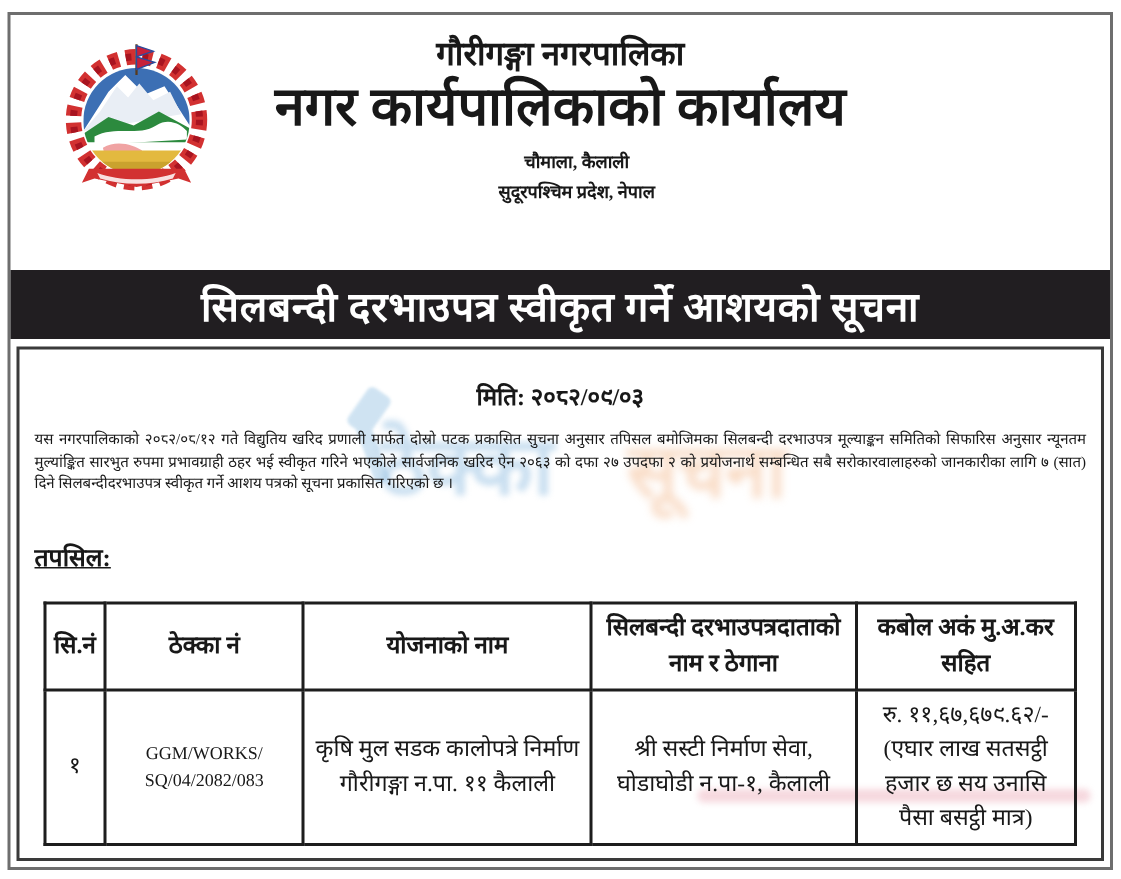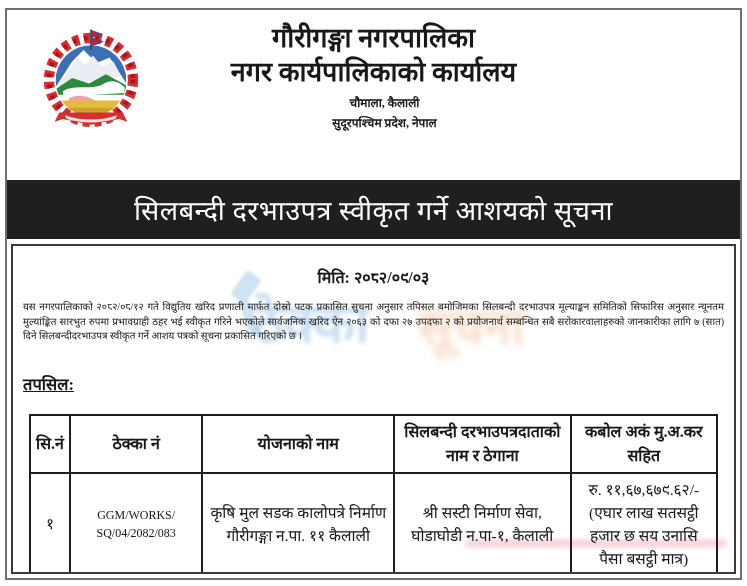--- a/index.html
+++ b/index.html
@@ -2,26 +2,26 @@
 <html lang="ne"><head>
 <meta charset="utf-8">
 <style>
   html,body{margin:0;padding:0;background:#fff;}
   body{width:747px;height:586px;position:relative;font-family:"Liberation Serif","DejaVu Serif",serif;color:#181818;}
   .page{position:absolute;left:5px;top:8px;right:5px;bottom:6px;border:2px solid #6e6e6e;background:#fff;display:flex;flex-direction:column;}
   
   .header{position:relative;height:170px;flex:none;}
   .emblem{position:absolute;left:28px;top:12px;width:112px;height:112px;}
   .h-titles{text-align:center;padding-top:12px;font-weight:bold;}
-  .h-muni{font-size:27px;line-height:1.25;}
-  .h-office{font-size:27px;line-height:1.2;}
+  .h-muni{font-size:22px;line-height:1.25;}
+  .h-office{font-size:36px;line-height:1.2;}
   .h-addr{font-size:12px;line-height:1.5;margin-top:6px;padding-left:22px;}
   .h-addr div{margin-top:2px;}
   
-  .banner{flex:none;height:59px;background:#211e21;color:#fff;display:flex;align-items:center;justify-content:center;font-weight:normal;font-size:27px;letter-spacing:.5px;}
+  .banner{flex:none;height:46px;background:#211e21;color:#fff;display:flex;align-items:center;justify-content:center;font-weight:bold;font-size:27px;letter-spacing:.5px;}
   
   .bodybox{flex:1;margin:5px 4px 4px 4px;border:2px solid #3a3a3a;position:relative;padding:10px 10px 6px 10px;overflow:hidden;}
   .datewrap{text-align:center;font-weight:bold;font-size:16px;margin-top:10px;position:relative;z-index:2;}
   .para{position:relative;z-index:2;margin-top:12px;font-size:10px;line-height:1.45;text-align:justify;}
   .tapasil{position:relative;z-index:2;margin-top:28px;font-weight:bold;font-size:16.5px;text-decoration:underline;}
   
   .wm{position:absolute;z-index:1;pointer-events:none;}
   .wm-blue{left:240px;top:38px;font-size:54px;font-weight:bold;color:#9cc4e4;opacity:.55;filter:blur(2px);}
   .wm-orange{left:405px;top:45px;font-size:50px;font-weight:bold;color:#f3b98e;opacity:.5;filter:blur(3px);}
   .wm-gavel{left:196px;top:20px;opacity:.55;filter:blur(1px);}

